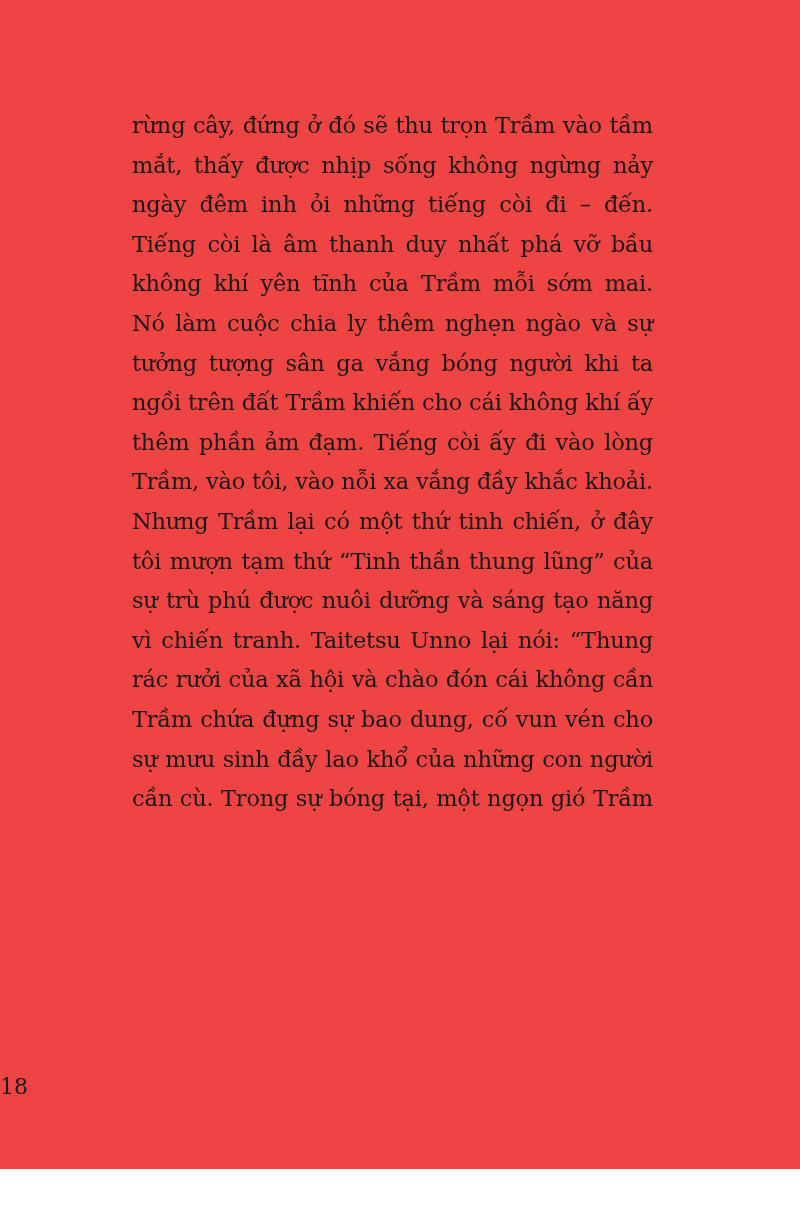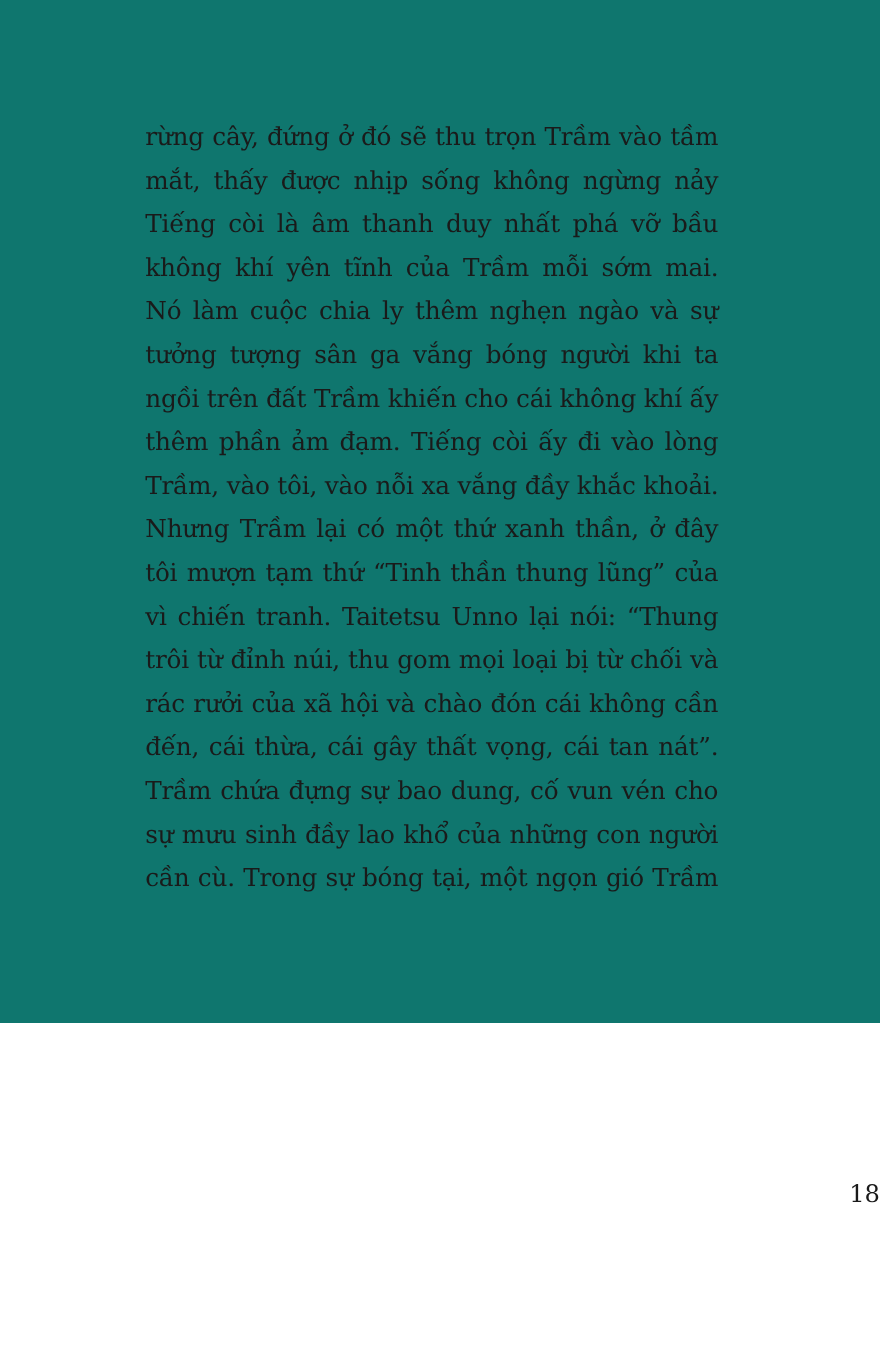--- a/index.html
+++ b/index.html
@@ -9,22 +9,22 @@
     }
     body {
       width: 800px;
       height: 1229px;
       position: relative;
       overflow: hidden;
     }
     .page {
       position: absolute;
       left: 0; top: 0;
-      width: 800px; height: 930px;
-      background: #0f766e;
+      width: 800px; height: 1169px;
+      background: #ef4444;
     }
     .text-block {
       position: absolute;
       left: 132px;
       top: 106px;
       width: 521px;
       font-family: "DejaVu Serif", "Liberation Serif", serif;
       font-size: 22.5px;
       line-height: 39.6px;
       color: #1a1a1a;
@@ -43,44 +43,44 @@
       width: 100%;
       text-align: justify;
       text-align-last: justify;
       white-space: normal;
     }
     .page-number {
       position: absolute;
       left: 0;
       width: 800px;
       top: 1074px;
-      text-align: right;
+      text-align: left;
       font-family: "DejaVu Serif", "Liberation Serif", serif;
       font-size: 22px;
       color: #1a1a1a;
     }
   </style>
 </head>
 <body>
 
 <div class="page">
   <div class="text-block">
     <span class="line"><span class="line-inner">rừng cây, đứng ở đó sẽ thu trọn Trầm vào tầm</span></span>
     <span class="line"><span class="line-inner">mắt, thấy được nhịp sống không ngừng nảy</span></span>
+    <span class="line"><span class="line-inner">ngày đêm inh ỏi những tiếng còi đi – đến.</span></span>
     <span class="line"><span class="line-inner">Tiếng còi là âm thanh duy nhất phá vỡ bầu</span></span>
     <span class="line"><span class="line-inner">không khí yên tĩnh của Trầm mỗi sớm mai.</span></span>
     <span class="line"><span class="line-inner">Nó làm cuộc chia ly thêm nghẹn ngào và sự</span></span>
     <span class="line"><span class="line-inner">tưởng tượng sân ga vắng bóng người khi ta</span></span>
     <span class="line"><span class="line-inner">ngồi trên đất Trầm khiến cho cái không khí ấy</span></span>
     <span class="line"><span class="line-inner">thêm phần ảm đạm. Tiếng còi ấy đi vào lòng</span></span>
     <span class="line"><span class="line-inner">Trầm, vào tôi, vào nỗi xa vắng đầy khắc khoải.</span></span>
-    <span class="line"><span class="line-inner">Nhưng Trầm lại có một thứ xanh thần, ở đây</span></span>
+    <span class="line"><span class="line-inner">Nhưng Trầm lại có một thứ tinh chiến, ở đây</span></span>
     <span class="line"><span class="line-inner">tôi mượn tạm thứ “Tinh thần thung lũng” của</span></span>
+    <span class="line"><span class="line-inner">sự trù phú được nuôi dưỡng và sáng tạo năng</span></span>
     <span class="line"><span class="line-inner">vì chiến tranh. Taitetsu Unno lại nói: “Thung</span></span>
-    <span class="line"><span class="line-inner">trôi từ đỉnh núi, thu gom mọi loại bị từ chối và</span></span>
     <span class="line"><span class="line-inner">rác rưởi của xã hội và chào đón cái không cần</span></span>
-    <span class="line"><span class="line-inner">đến, cái thừa, cái gây thất vọng, cái tan nát”.</span></span>
     <span class="line"><span class="line-inner">Trầm chứa đựng sự bao dung, cố vun vén cho</span></span>
     <span class="line"><span class="line-inner">sự mưu sinh đầy lao khổ của những con người</span></span>
     <span class="line"><span class="line-inner">cần cù. Trong sự bóng tại, một ngọn gió Trầm</span></span>
   </div>
   <div class="page-number">18</div>
 </div>
 
 </body></html>

